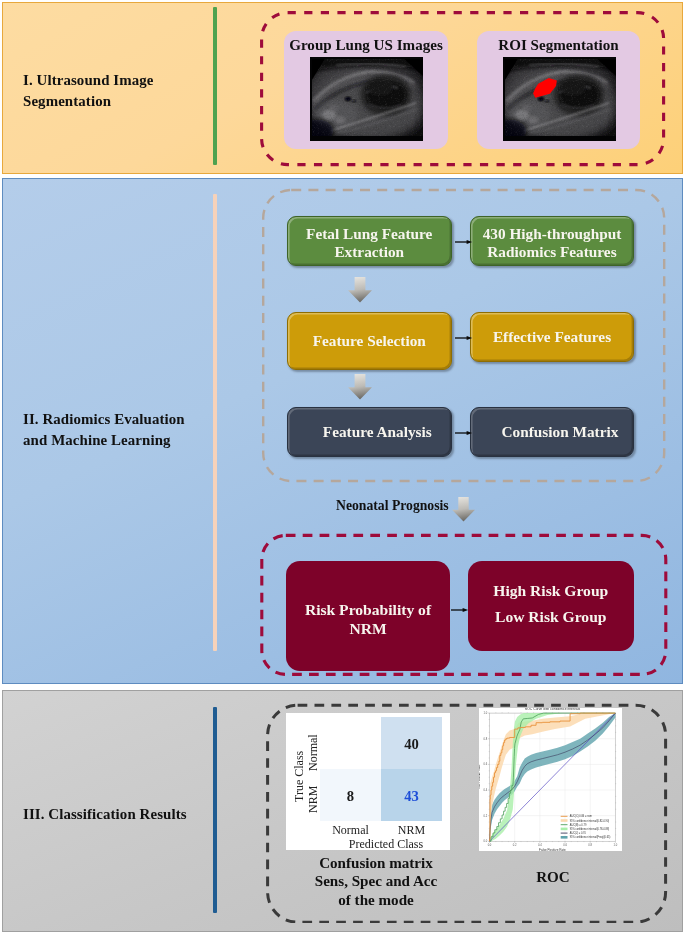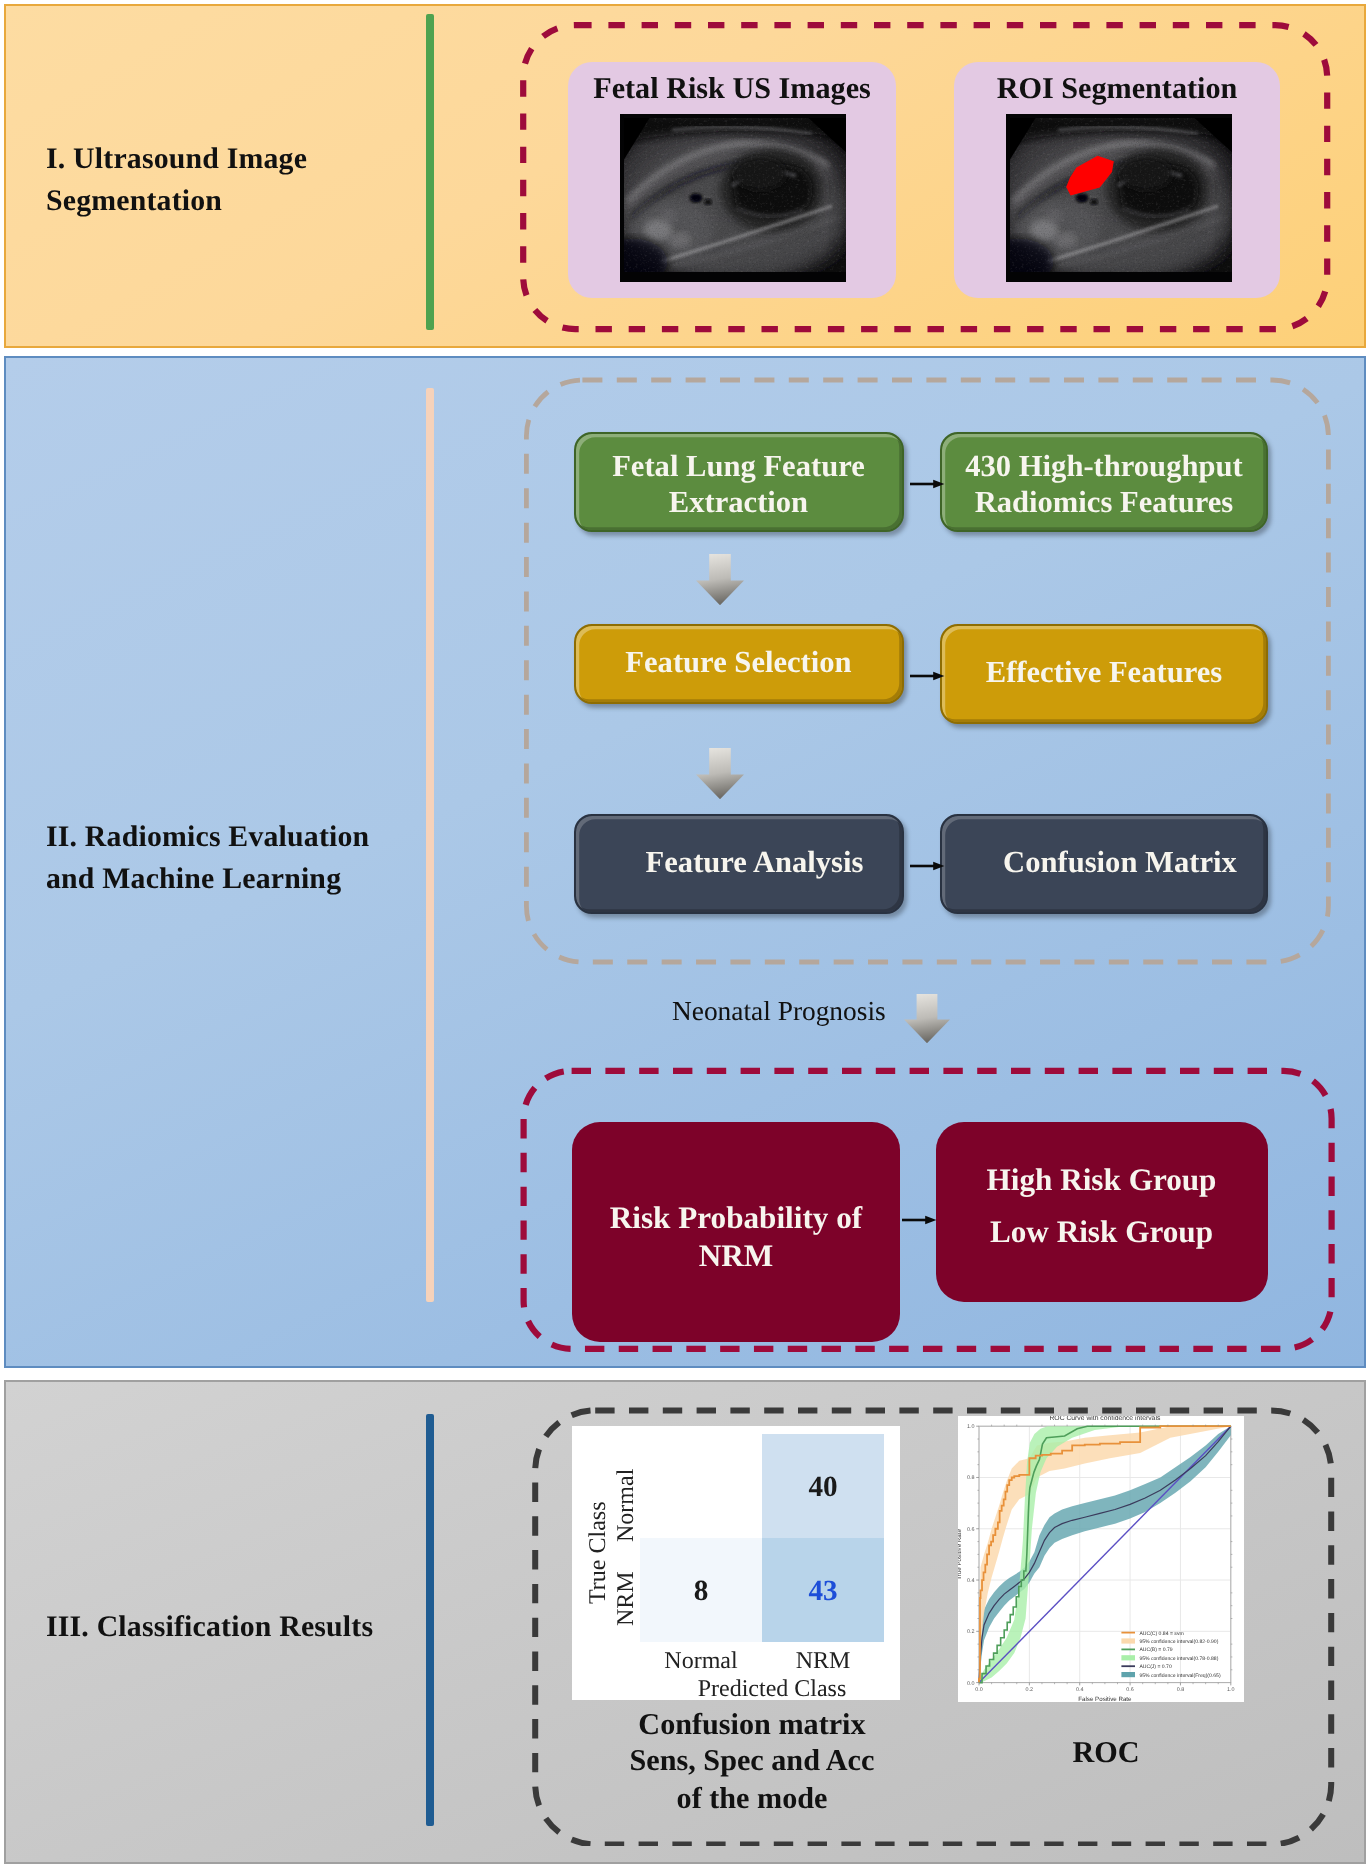--- a/index.html
+++ b/index.html
@@ -57,21 +57,21 @@
   .fbox.slate{background:#3B4557;border:1.5px solid #293241;
               box-shadow:inset 1.6px 1.6px 0 rgba(255,255,255,.20),
                          inset -1.4px -1.4px 0 rgba(0,0,0,.22),
                          1.5px 1.8px 2px rgba(60,70,85,.45);padding-left:16px;}
   .fbox.crimson{background:#7D0229;border-radius:14px;font-size:15.6px;line-height:19.5px;}
   .fbox.crimson.wide-lines{line-height:26.3px;}
 
   
   .harrow{position:absolute;height:10px;}
   .down-arrow{position:absolute;}
-  .prog-label{position:absolute;font-weight:normal;font-size:13.7px;color:#111;}
+  .prog-label{position:absolute;font-weight:bold;font-size:13.7px;color:#111;}
   
   .cmwrap{position:absolute;background:#FFFFFF;}
   .cm-cell{position:absolute;display:flex;align-items:center;justify-content:center;
            padding-top:2px;box-sizing:border-box;
            font-weight:bold;font-size:14.6px;font-family:"Liberation Serif",serif;}
   .cm-rowlab{position:absolute;font-size:12px;color:#222;
              writing-mode:vertical-rl;transform:rotate(180deg);
              display:flex;align-items:center;justify-content:center;}
   .cm-ylab{position:absolute;font-size:12px;color:#222;
            writing-mode:vertical-rl;transform:rotate(180deg);
@@ -94,21 +94,21 @@
     <div>Segmentation</div>
   </div>
 
   <div class="vbar" id="vb1"></div>
 
   <svg class="dashbox" style="left:256px;top:5px;width:412px;height:165px" width="412" height="165">
     <rect x="2.6" y="4.6" width="402" height="152" rx="26" ry="26" fill="none" stroke="#9E0B3B" stroke-width="3.1" stroke-dasharray="8.2 8.4" stroke-linecap="butt"></rect>
   </svg>
 
   <div class="card" style="left:281px;top:28px;width:164px;height:118px;">
-    <div class="card-title">Fetal Risk US Images</div>
+    <div class="card-title">Group Lung US Images</div>
   </div>
   <div class="usimg" style="left:307px;top:54px;width:113px;height:84px;">
     <svg width="114" height="85" viewBox="0 0 114 85">
       <defs>
         <filter id="spk" x="0" y="0" width="100%" height="100%" color-interpolation-filters="sRGB">
           <feTurbulence type="fractalNoise" baseFrequency="0.85" numOctaves="3" seed="11" result="n"></feTurbulence>
           <feColorMatrix in="n" type="matrix" values="0 0 0 0 0.68  0 0 0 0 0.67  0 0 0 0 0.67  1.7 0 0 0 -0.95" result="nn"></feColorMatrix>
         </filter>
         <filter id="spk2" x="0" y="0" width="100%" height="100%" color-interpolation-filters="sRGB">
           <feTurbulence type="fractalNoise" baseFrequency="1.6" numOctaves="2" seed="5" result="n"></feTurbulence>
@@ -272,21 +272,21 @@
     <defs>
           <linearGradient id="ga1" x1="0" y1="0" x2="0.15" y2="1">
       <stop offset="0%" stop-color="#E9E7E2"></stop>
             <stop offset="55%" stop-color="#BDBBB6"></stop>
       <stop offset="100%" stop-color="#6F6D68"></stop>
     </linearGradient>
         </defs>
     <path d="M6.6 0 L17.4 0 L17.4 13.3 L24.0 13.3 L12.0 25.6 L0 13.3 L6.6 13.3 Z" fill="url(#ga1)"></path>
   </svg>
 
-  <div class="fbox gold" style="left:284px;top:133px;width:164.5px;height:40px;">
+  <div class="fbox gold" style="left:284px;top:133px;width:164.5px;height:58px;">
     <div>
           <span>Feature Selection</span>
         </div>
   </div>
   <div class="fbox gold" style="left:467.4px;top:133px;width:163.2px;height:50px;">
     <div>
           <span>Effective Features</span>
         </div>
   </div>
   <svg class="harrow" style="left:452px;top:154px;width:18px;height:10px" width="18" height="10">

